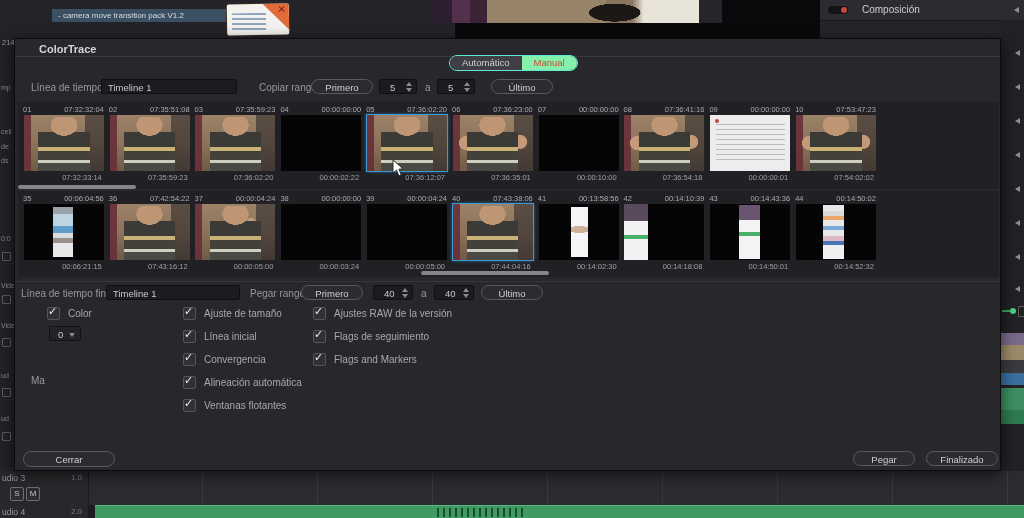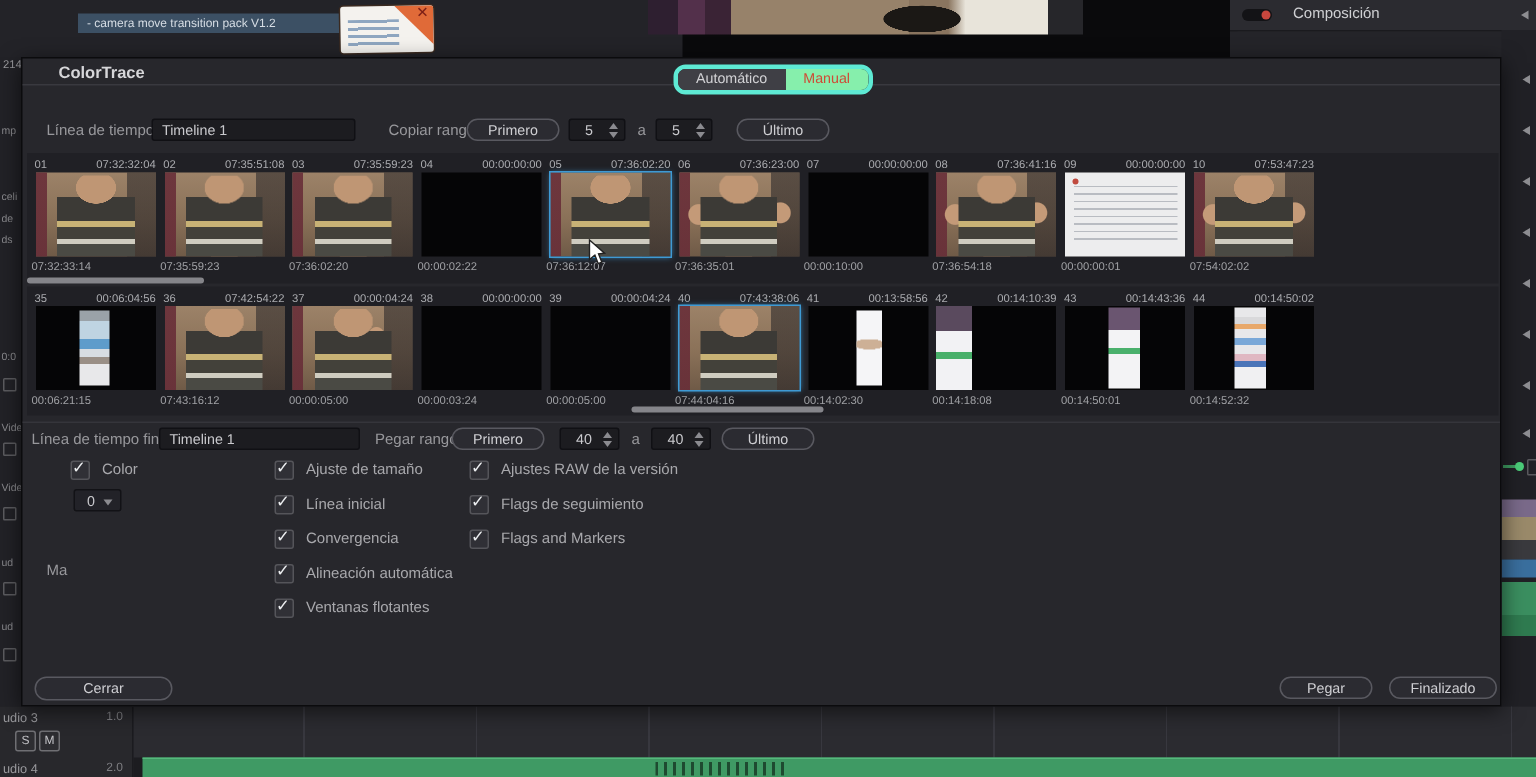--- a/index.html
+++ b/index.html
@@ -58,21 +58,21 @@
   .tbtn{position:absolute;width:12px;height:12px;border:1px solid #6f6f73;border-radius:2px;
     color:#c3c3c7;font-size:8px;line-height:12px;text-align:center;background:#2d2d31;}
   .green-clip{position:absolute;left:95px;top:505px;width:929px;height:13px;background:#3f9a64;border-top:1px solid #56b87c;}
   .wave-marks{position:absolute;left:342px;top:2px;width:88px;height:9px;
     background:repeating-linear-gradient(90deg,#1e4a30 0 2px,transparent 2px 6px);}
   
   .dialog{position:absolute;left:14px;top:38px;width:987px;height:433px;background:#27272c;
     border:1px solid #0b0b0d;box-sizing:border-box;z-index:5;box-shadow:0 3px 14px rgba(0,0,0,.6);}
   .dlg-title{position:absolute;left:24px;top:4px;font-size:11px;font-weight:bold;color:#d6d6d9;}
   .dlg-sep1{position:absolute;left:0;top:17px;width:100%;height:1px;background:#39393f;}
-  .seg{position:absolute;left:434px;top:4px;height:14px;display:flex;border:3px solid #5eead4;border-radius:8px;overflow:hidden;}
+  .seg{position:absolute;left:434px;top:16px;height:14px;display:flex;border:1px solid #5eead4;border-radius:8px;overflow:hidden;}
   .seg .opt{font-size:9.5px;line-height:14px;padding:0 12px;color:#d2d2d5;background:#3f3f45;}
   .seg .opt[data-active="true"]{background:#86efac;color:#cf4b35;}
   .flabel{position:absolute;font-size:10px;color:#98989c;}
   .tinput{position:absolute;height:15px;background:#1c1c20;border:1px solid #101014;border-radius:2px;
     font-size:9.5px;color:#c9c9cd;line-height:15px;padding-left:6px;box-sizing:border-box;}
   .pill{position:absolute;height:15px;border:1px solid #595960;border-radius:8px;background:#2b2b31;
     font-size:9.5px;color:#cfcfd3;line-height:15px;text-align:center;box-sizing:border-box;}
   .spin{position:absolute;width:38px;height:15px;background:#1c1c20;border:1px solid #101014;border-radius:2px;
     font-size:9.5px;color:#c9c9cd;line-height:15px;box-sizing:border-box;padding-left:10px;}
   .spin .arrows{position:absolute;right:4px;top:2px;}
@@ -81,21 +81,21 @@
   .spin .arrows i.dn{border-top:4px solid #8b8b90;}
   
   .strip{position:absolute;left:3px;width:981px;background:#202025;}
   .strip1{top:63px;height:87px;}
   .strip2{top:152px;height:86px;}
   .cells{display:flex;padding:2px 0 0 3px;}
   .cell{width:85.8px;flex:0 0 auto;}
   .cell-head{display:flex;justify-content:space-between;font-size:7.5px;color:#aaabaf;padding:1px 3px 1px 2px;}
   .thumb{width:80px;height:56px;margin:0 auto;background:#050506;position:relative;overflow:hidden;}
   .thumb[data-selected="true"]{outline:1px solid #3e9ad4;box-shadow:0 0 4px rgba(62,154,212,.9);}
-  .cell-foot{font-size:7.5px;color:#9fa0a4;text-align:left;padding:2px 5px 0 0;}
+  .cell-foot{font-size:7.5px;color:#9fa0a4;text-align:right;padding:2px 5px 0 0;}
   .thumb[data-type^="person"]{background:
     linear-gradient(90deg,rgba(104,46,56,.9) 0 9%,rgba(0,0,0,0) 9% 76%,rgba(25,26,32,.5) 76%),
     linear-gradient(180deg,#9c8268 0%,#8a7158 55%,#6f5a47 100%);}
   .thumb[data-type^="person"]::after{content:"";position:absolute;left:18%;right:18%;top:4%;bottom:0;
     background:
       radial-gradient(ellipse 26% 20% at 50% 15%,#bf9674 98%,transparent 100%),
       linear-gradient(180deg,transparent 0 27%,#3c3a36 27% 56%,#c8b275 56% 63%,#43413a 63% 79%,#cfccc0 79% 85%,#4a4a44 85%);}
   .thumb[data-type="person2"]::before{content:"";position:absolute;inset:0;background:
     radial-gradient(circle at 16% 50%,#c49a78 0 9%,transparent 10%),
     radial-gradient(circle at 84% 48%,#c49a78 0 9%,transparent 10%);}

